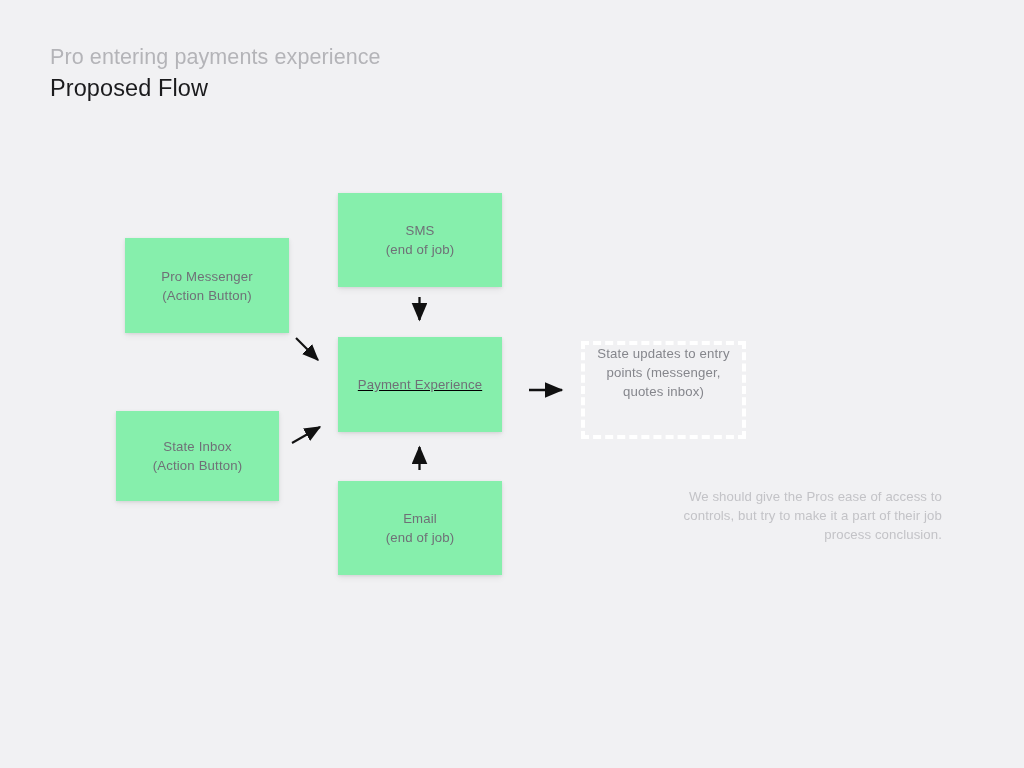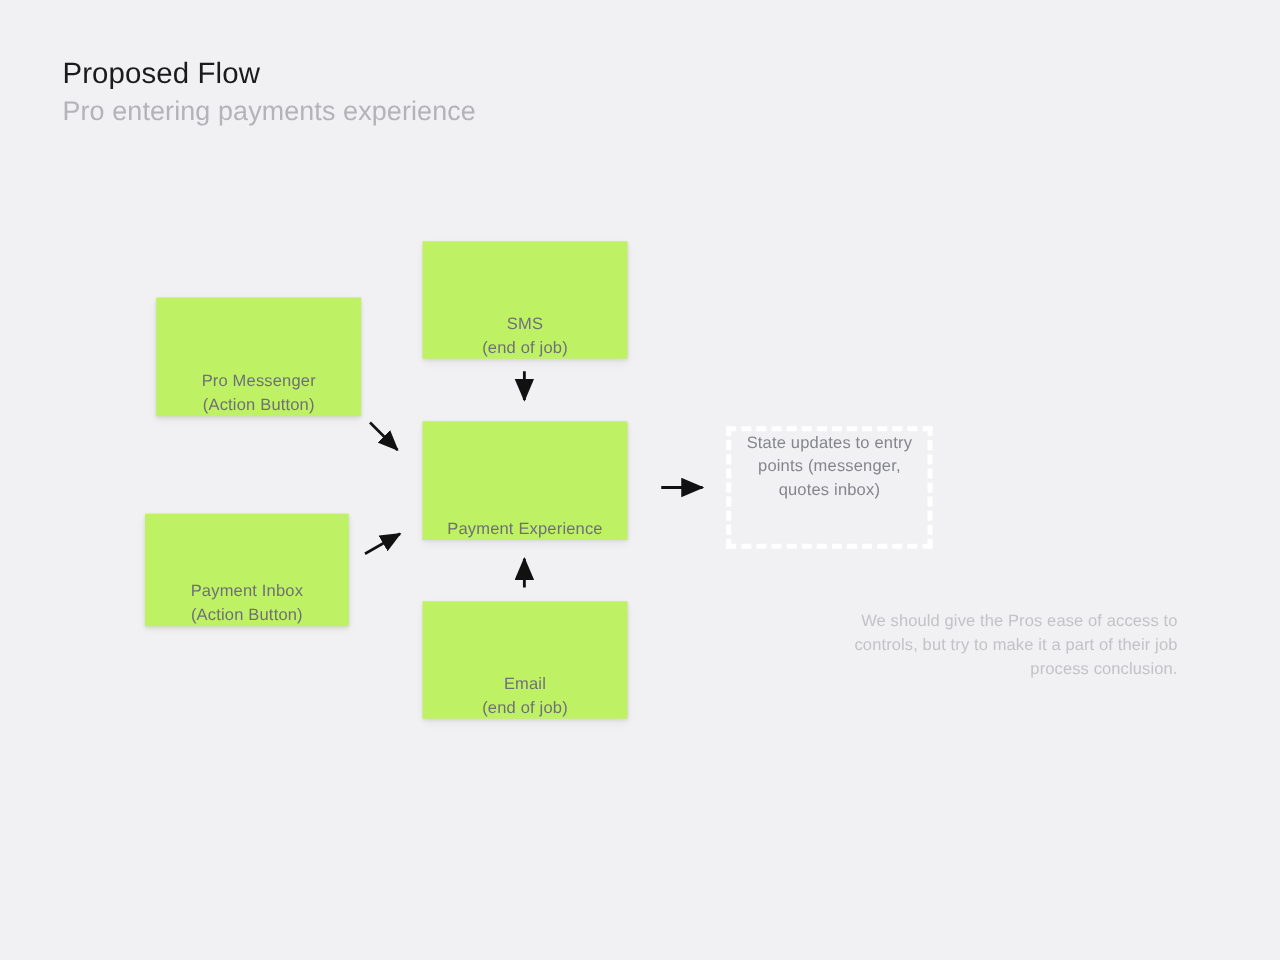--- a/index.html
+++ b/index.html
@@ -40,41 +40,41 @@
     line-height: 32px;
     color: #1b1b1d;
     font-weight: 400;
     letter-spacing: 0.1px;
     white-space: nowrap;
   }
 
   
   .node {
     position: absolute;
-    background: #bef264;
+    background: #86efac;
     box-shadow: 0 1px 3px rgba(0,0,0,0.09), 0 3px 7px rgba(0,0,0,0.055);
     display: flex;
-    align-items: flex-end;
+    align-items: center;
     justify-content: center;
     text-align: center;
     box-sizing: border-box;
   }
   .node-label {
     font-size: 13.2px;
     line-height: 19px;
     color: #6f7077;
     font-weight: 400;
     letter-spacing: 0.15px;
     white-space: pre-line;
   }
 
   #node-pro-messenger { left: 125px; top: 238px; width: 164px; height: 95px; }
   #node-quotes-inbox  { left: 116px; top: 411px; width: 163px; height: 90px; }
   #node-sms           { left: 338px; top: 193px; width: 164px; height: 94px; }
-  #node-payment       { left: 338px; top: 337px; width: 164px; height: 95px; }
+  #node-payment       { left: 338px; top: 337px; width: 164px; height: 95px; text-decoration: underline; }
   #node-email         { left: 338px; top: 481px; width: 164px; height: 94px; }
 
   
   #node-state-updates {
     position: absolute;
     left: 581px;
     top: 341px;
     width: 165px;
     height: 98px;
     background: transparent;
@@ -114,31 +114,31 @@
     font-weight: 400;
     letter-spacing: 0.1px;
   }
 </style>
 </head>
 <body>
 
 <div id="slide">
 
   <div id="title-block">
+    <div id="eyebrow">Pro entering payments experience</div>
     <div id="main-title">Proposed Flow</div>
-    <div id="eyebrow">Pro entering payments experience</div>
   </div>
 
   <div class="node" id="node-pro-messenger">
     <span class="node-label">Pro Messenger
 (Action Button)</span>
   </div>
 
   <div class="node" id="node-quotes-inbox">
-    <span class="node-label">Payment Inbox
+    <span class="node-label">State Inbox
 (Action Button)</span>
   </div>
 
   <div class="node" id="node-sms">
     <span class="node-label">SMS
 (end of job)</span>
   </div>
 
   <div class="node" id="node-payment">
     <span class="node-label">Payment Experience</span>

